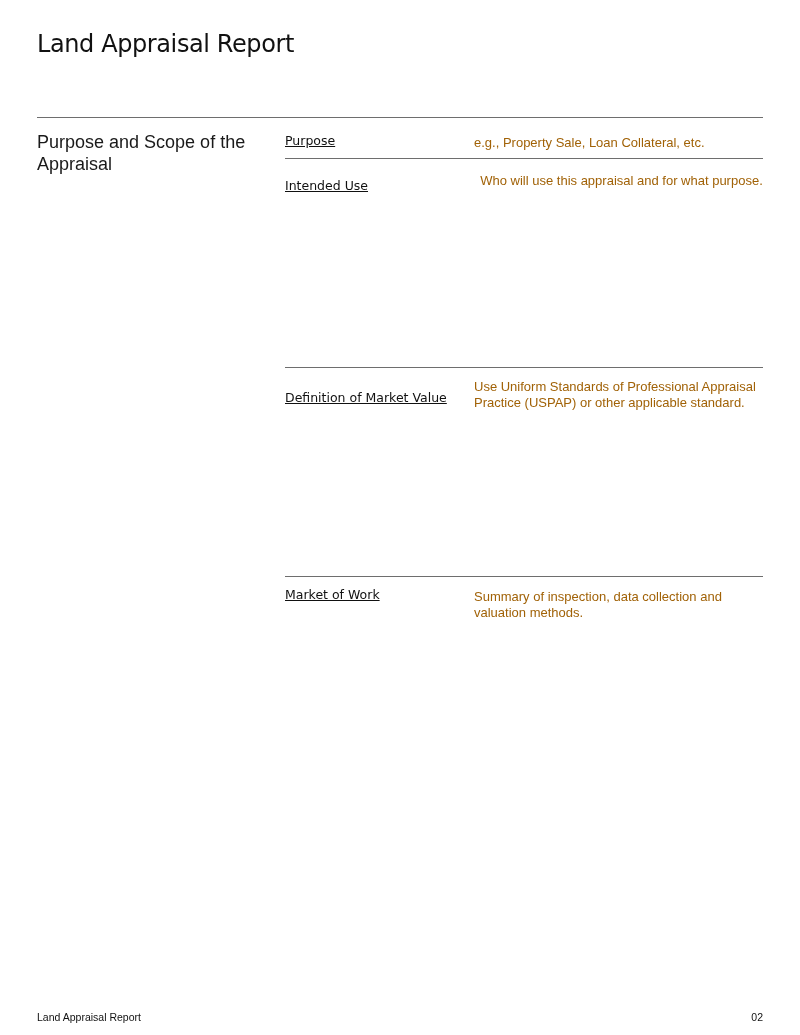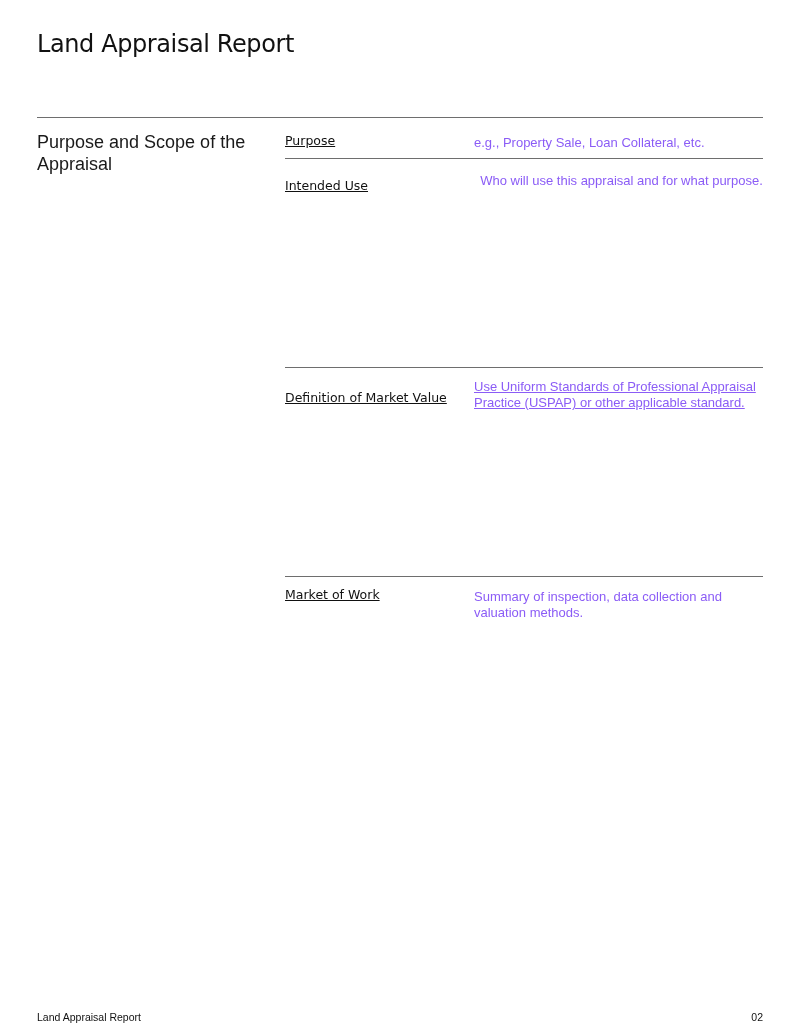--- a/index.html
+++ b/index.html
@@ -16,21 +16,21 @@
     .section-title {
       position: absolute; left: 37px; top: 131px; width: 220px;
       font-size: 18px; line-height: 22px; color: #1a1a1a;
     }
     .label {
       position: absolute; left: 285px;
       font-family: "DejaVu Sans", sans-serif; font-size: 12.5px; font-weight: 500; color: #111; text-decoration: underline;
     }
     .value {
       position: absolute; left: 474px; width: 300px;
-      font-size: 13px; line-height: 16px; color: #8b5cf6;
+      font-size: 13px; line-height: 16px; color: #a16207;
     }
     .footer {
       position: absolute; top: 1011px; font-size: 10.5px; color: #111;
     }
   </style>
 </head>
 <body>
 
 <div class="title">Land Appraisal Report</div>
 
@@ -40,20 +40,20 @@
 
 <div class="label" style="top:133px;">Purpose</div>
 <div class="value" style="top:135px;">e.g., Property Sale, Loan Collateral, etc.</div>
 <div class="hr" style="left:285px; top:158px; width:478px;"></div>
 
 <div class="label" style="top:169px;margin-top:9px;">Intended Use</div>
 <div class="value" style="top:173px; width:295px;text-align:center;">Who will use this appraisal and for what purpose.</div>
 <div class="hr" style="left:285px; top:367px; width:478px;"></div>
 
 <div class="label" style="top:390px;">Definition of Market Value</div>
-<div class="value" style="top:379px; width:292px;text-decoration:underline;">Use Uniform Standards of Professional Appraisal Practice (USPAP) or other applicable standard.</div>
+<div class="value" style="top:379px; width:292px;">Use Uniform Standards of Professional Appraisal Practice (USPAP) or other applicable standard.</div>
 <div class="hr" style="left:285px; top:576px; width:478px;"></div>
 
 <div class="label" style="top:587px;">Market of Work</div>
 <div class="value" style="top:589px; width:270px;">Summary of inspection, data collection and valuation methods.</div>
 
 <div class="footer" style="left:37px;">Land Appraisal Report</div>
 <div class="footer" style="right:37px;">02</div>
 
 </body></html>

